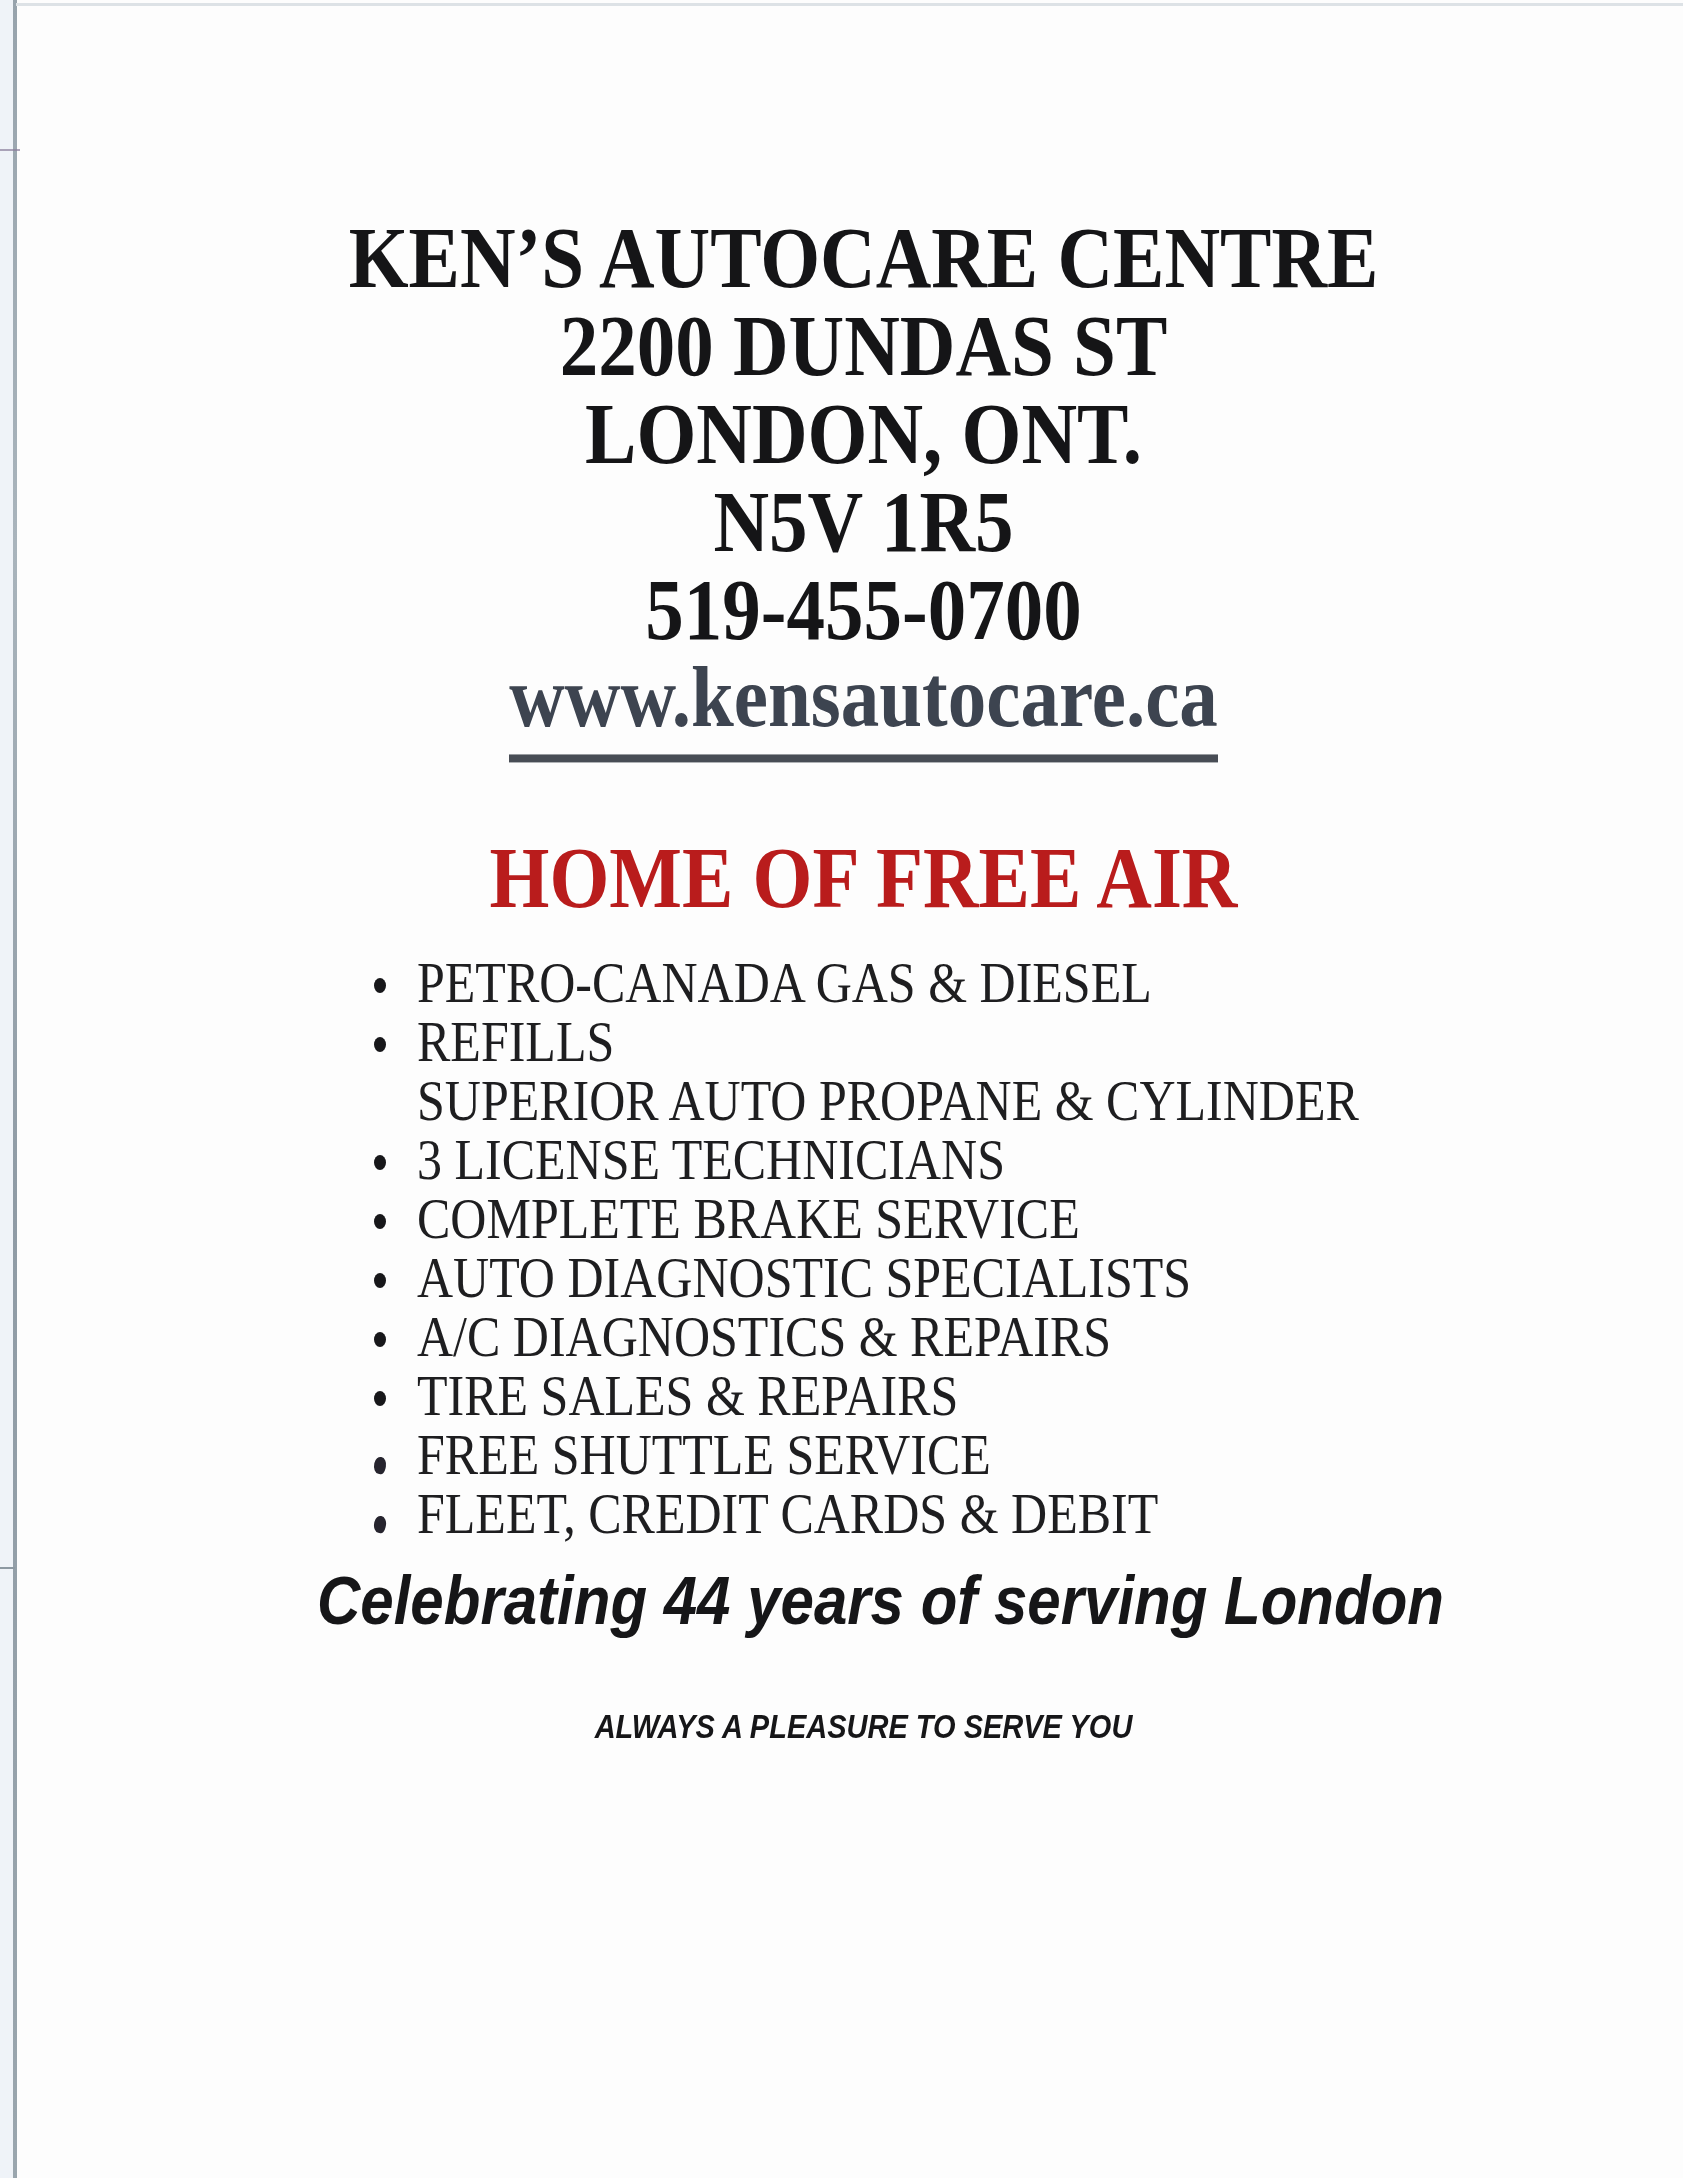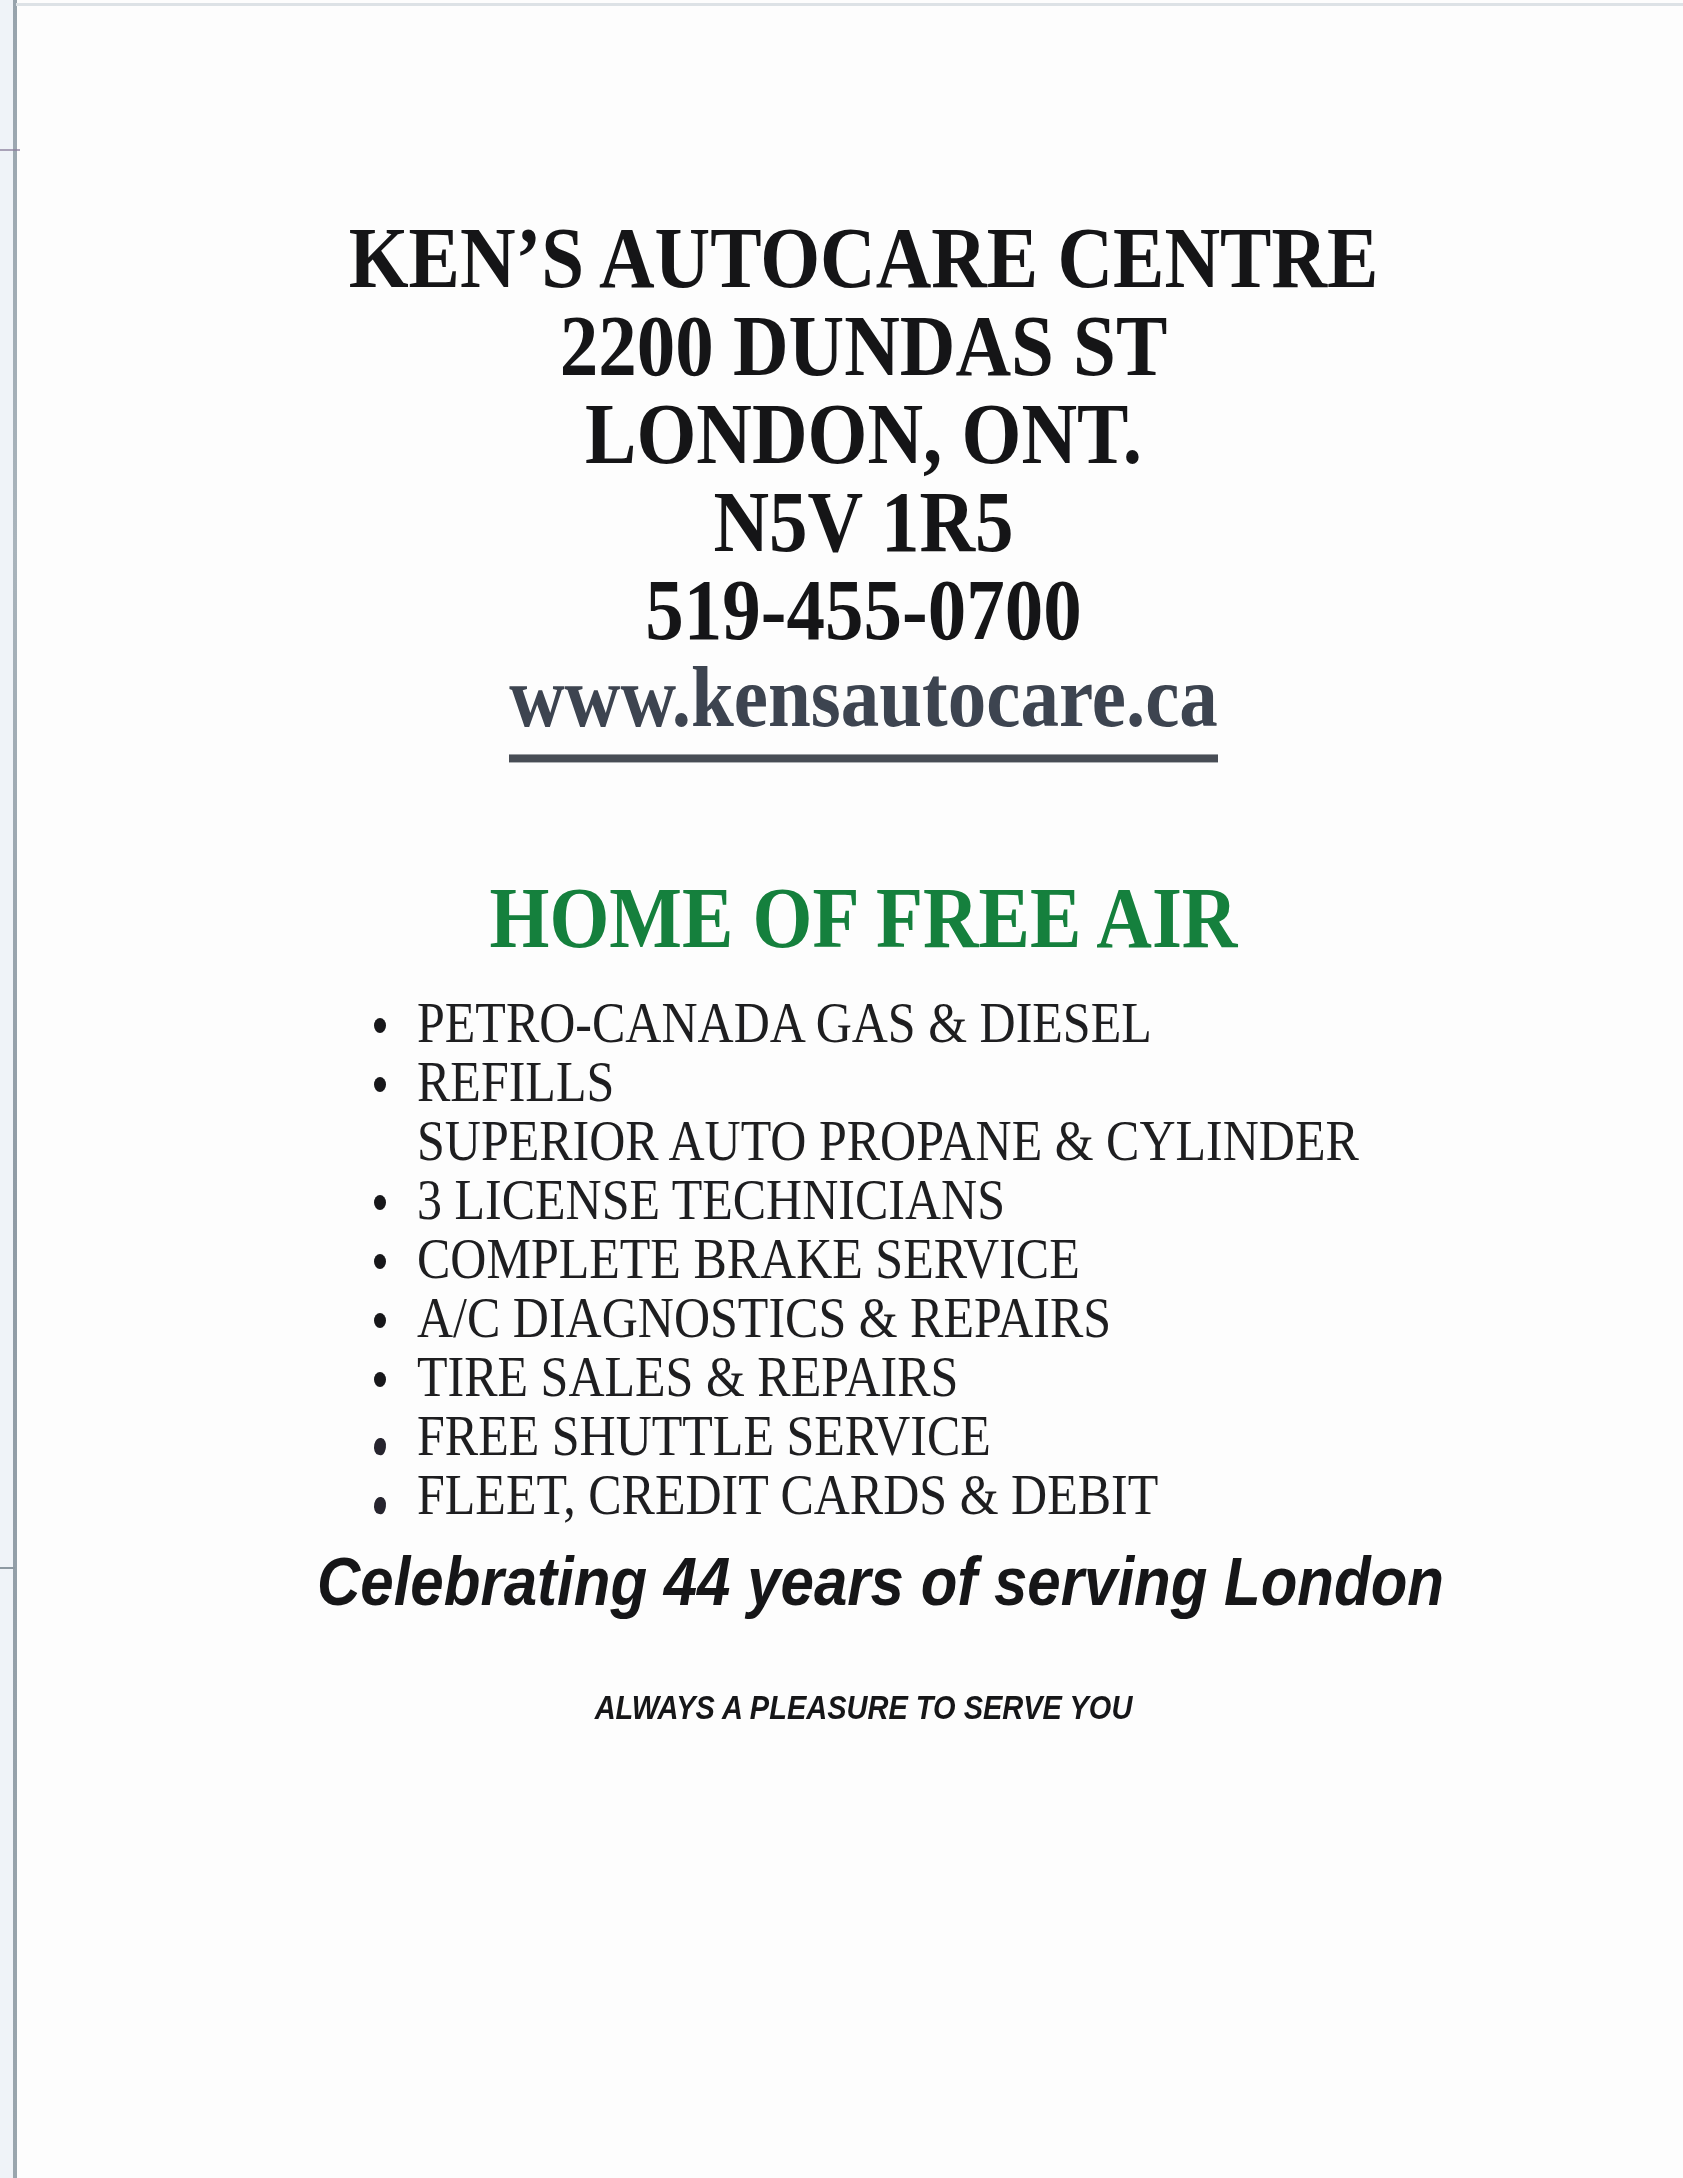--- a/index.html
+++ b/index.html
@@ -25,21 +25,21 @@
   
   .tx { display:inline-block; transform:scaleY(1.14); transform-origin:50% 55%; white-space:nowrap; }
 
   .masthead { padding-top:198px; font-weight:bold; font-size:77px; line-height:88px; color:#151517; }
   .website .tx {
     color:#3d4450;
     border-bottom:7px solid #484d55;
     padding-bottom:7px;
   }
 
-  .headline { margin-top:118px; font-size:77px; font-weight:bold; line-height:88px; color:#15803d; }
+  .headline { margin-top:78px; font-size:77px; font-weight:bold; line-height:88px; color:#b91c1c; }
 
   .services {
     list-style:none;
     margin-top:32px;
     text-align:left;
     padding-left:100px;
     font-size:50px;
     line-height:59px;
     color:#1e1e20;
   }
@@ -102,20 +102,24 @@
         <li class="service-item">
           <span class="marker"></span>
           <div class="service-line"><span class="tx">3 LICENSE TECHNICIANS</span></div>
         </li>
         <li class="service-item">
           <span class="marker"></span>
           <div class="service-line"><span class="tx">COMPLETE BRAKE SERVICE</span></div>
         </li>
         <li class="service-item">
           <span class="marker"></span>
+          <div class="service-line"><span class="tx">AUTO DIAGNOSTIC SPECIALISTS</span></div>
+        </li>
+        <li class="service-item">
+          <span class="marker"></span>
           <div class="service-line"><span class="tx">A/C DIAGNOSTICS &amp; REPAIRS</span></div>
         </li>
         <li class="service-item">
           <span class="marker"></span>
           <div class="service-line"><span class="tx">TIRE SALES &amp; REPAIRS</span></div>
         </li>
         <li class="service-item smudge">
           <span class="marker"></span>
           <div class="service-line"><span class="tx">FREE SHUTTLE SERVICE</span></div>
         </li>

